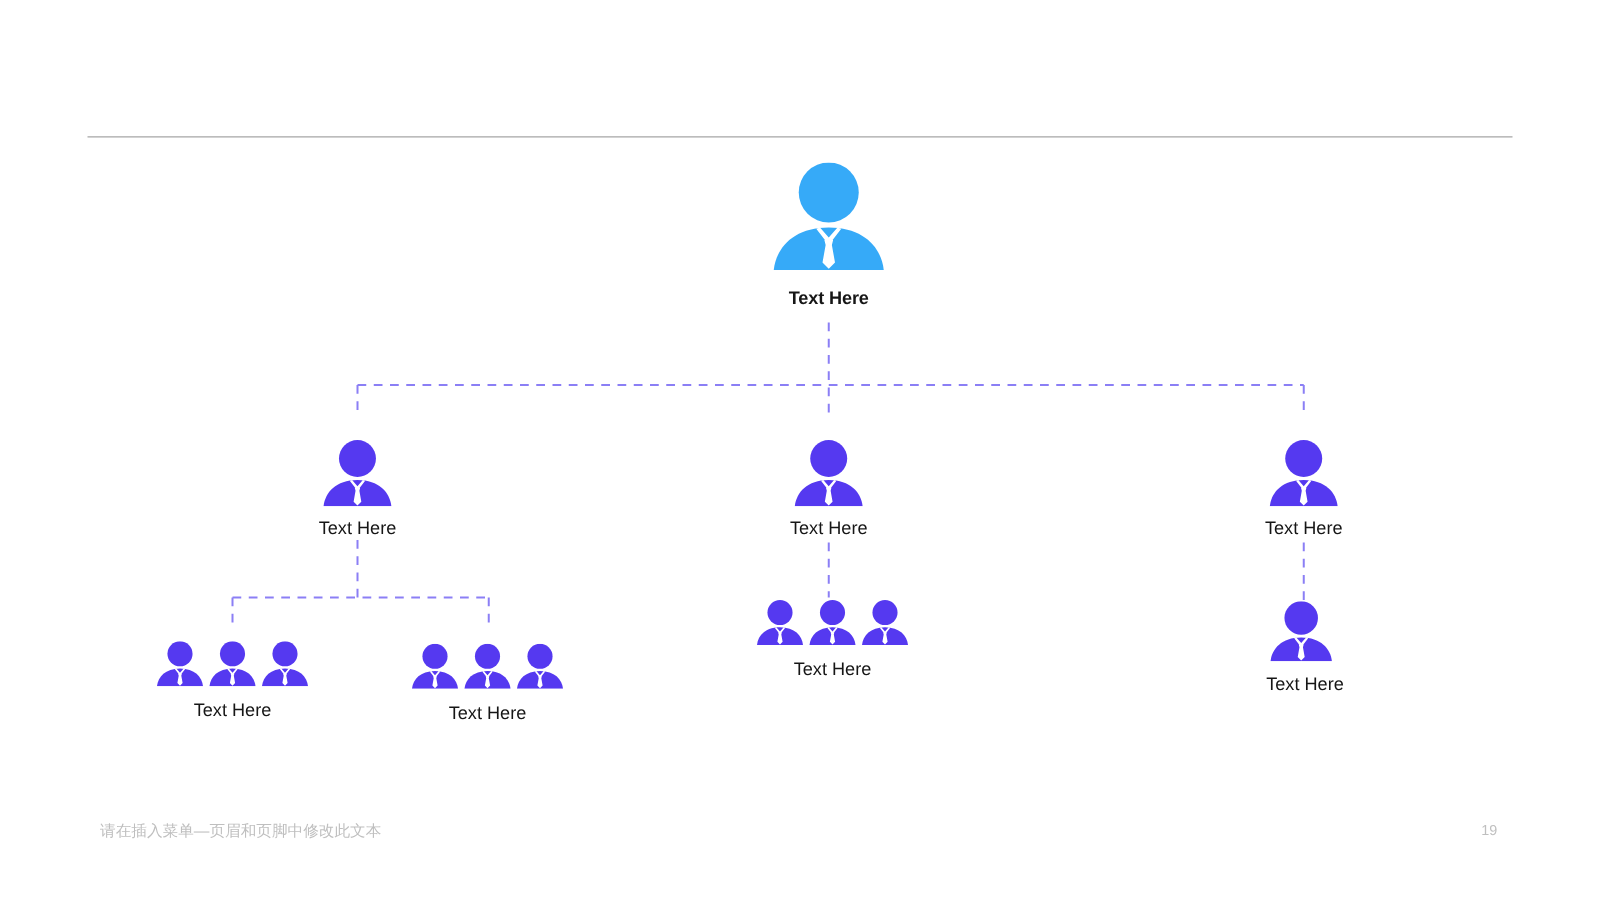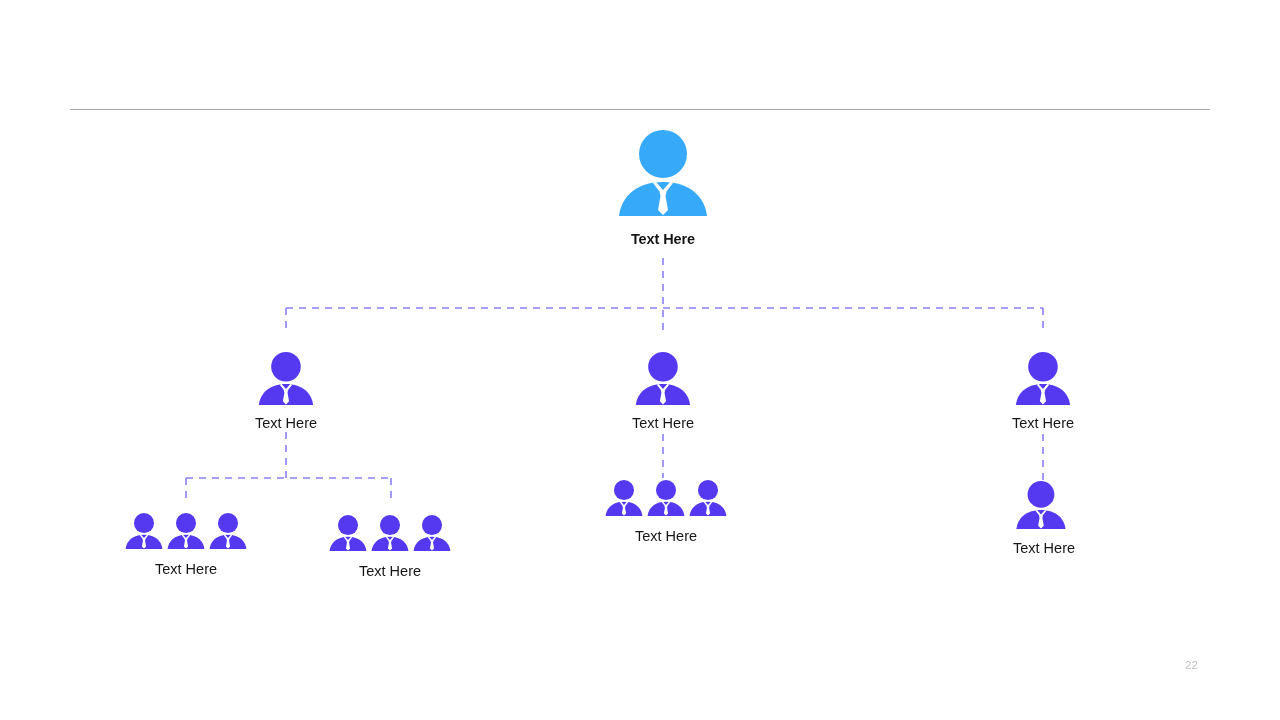--- a/index.html
+++ b/index.html
@@ -241,15 +241,16 @@
       <svg viewBox="0 0 100 86" width="56" height="48" xmlns="http://www.w3.org/2000/svg">
         <circle cx="50" cy="24" r="24" fill="#5539f0"></circle>
         <path d="M50 52 C22 52 8 68 6 86 L94 86 C92 68 78 52 50 52 Z" fill="#5539f0"></path>
         <path d="M40 53 L50 66 L60 53 L57 52 L50 60 L43 52 Z" fill="#ffffff"></path>
         <path d="M46.5 62 L53.5 62 L52.5 66 L55 80 L50 85 L45 80 L47.5 66 Z" fill="#ffffff"></path>
       </svg>
     </div>
     <div class="node-label label-leaf" style="margin-top:12px;">Text Here</div>
   </div>
 
-  <div class="page-number">22</div>
+  <div class="footer-text">请在插入菜单—页眉和页脚中修改此文本</div>
+  <div class="page-number">19</div>
 
 </div>
 
 </body></html>

